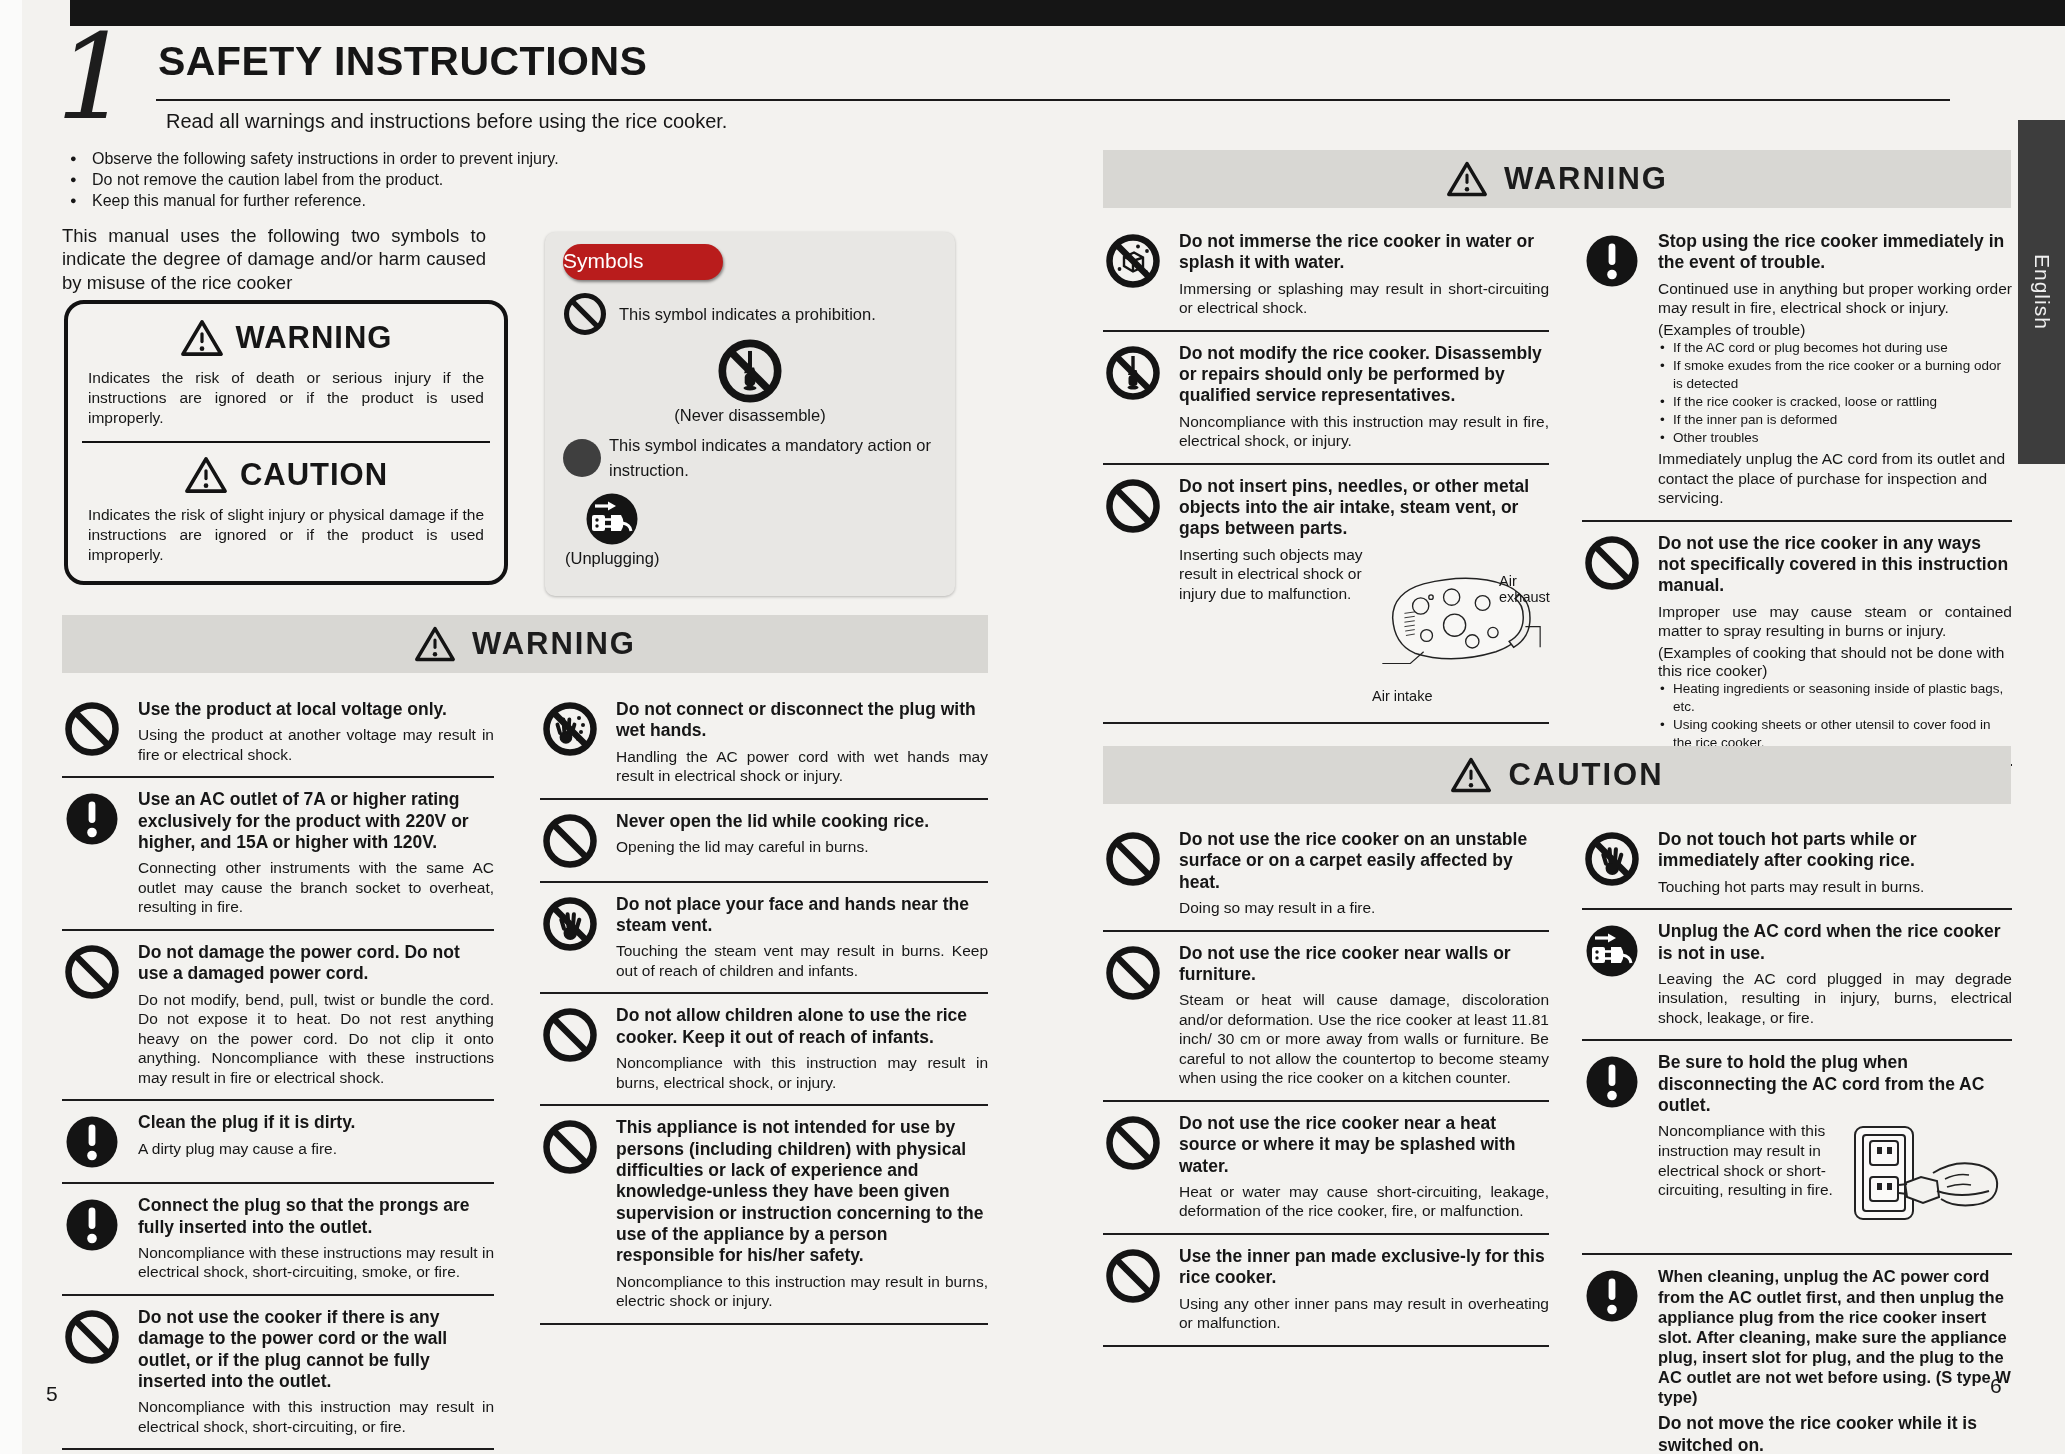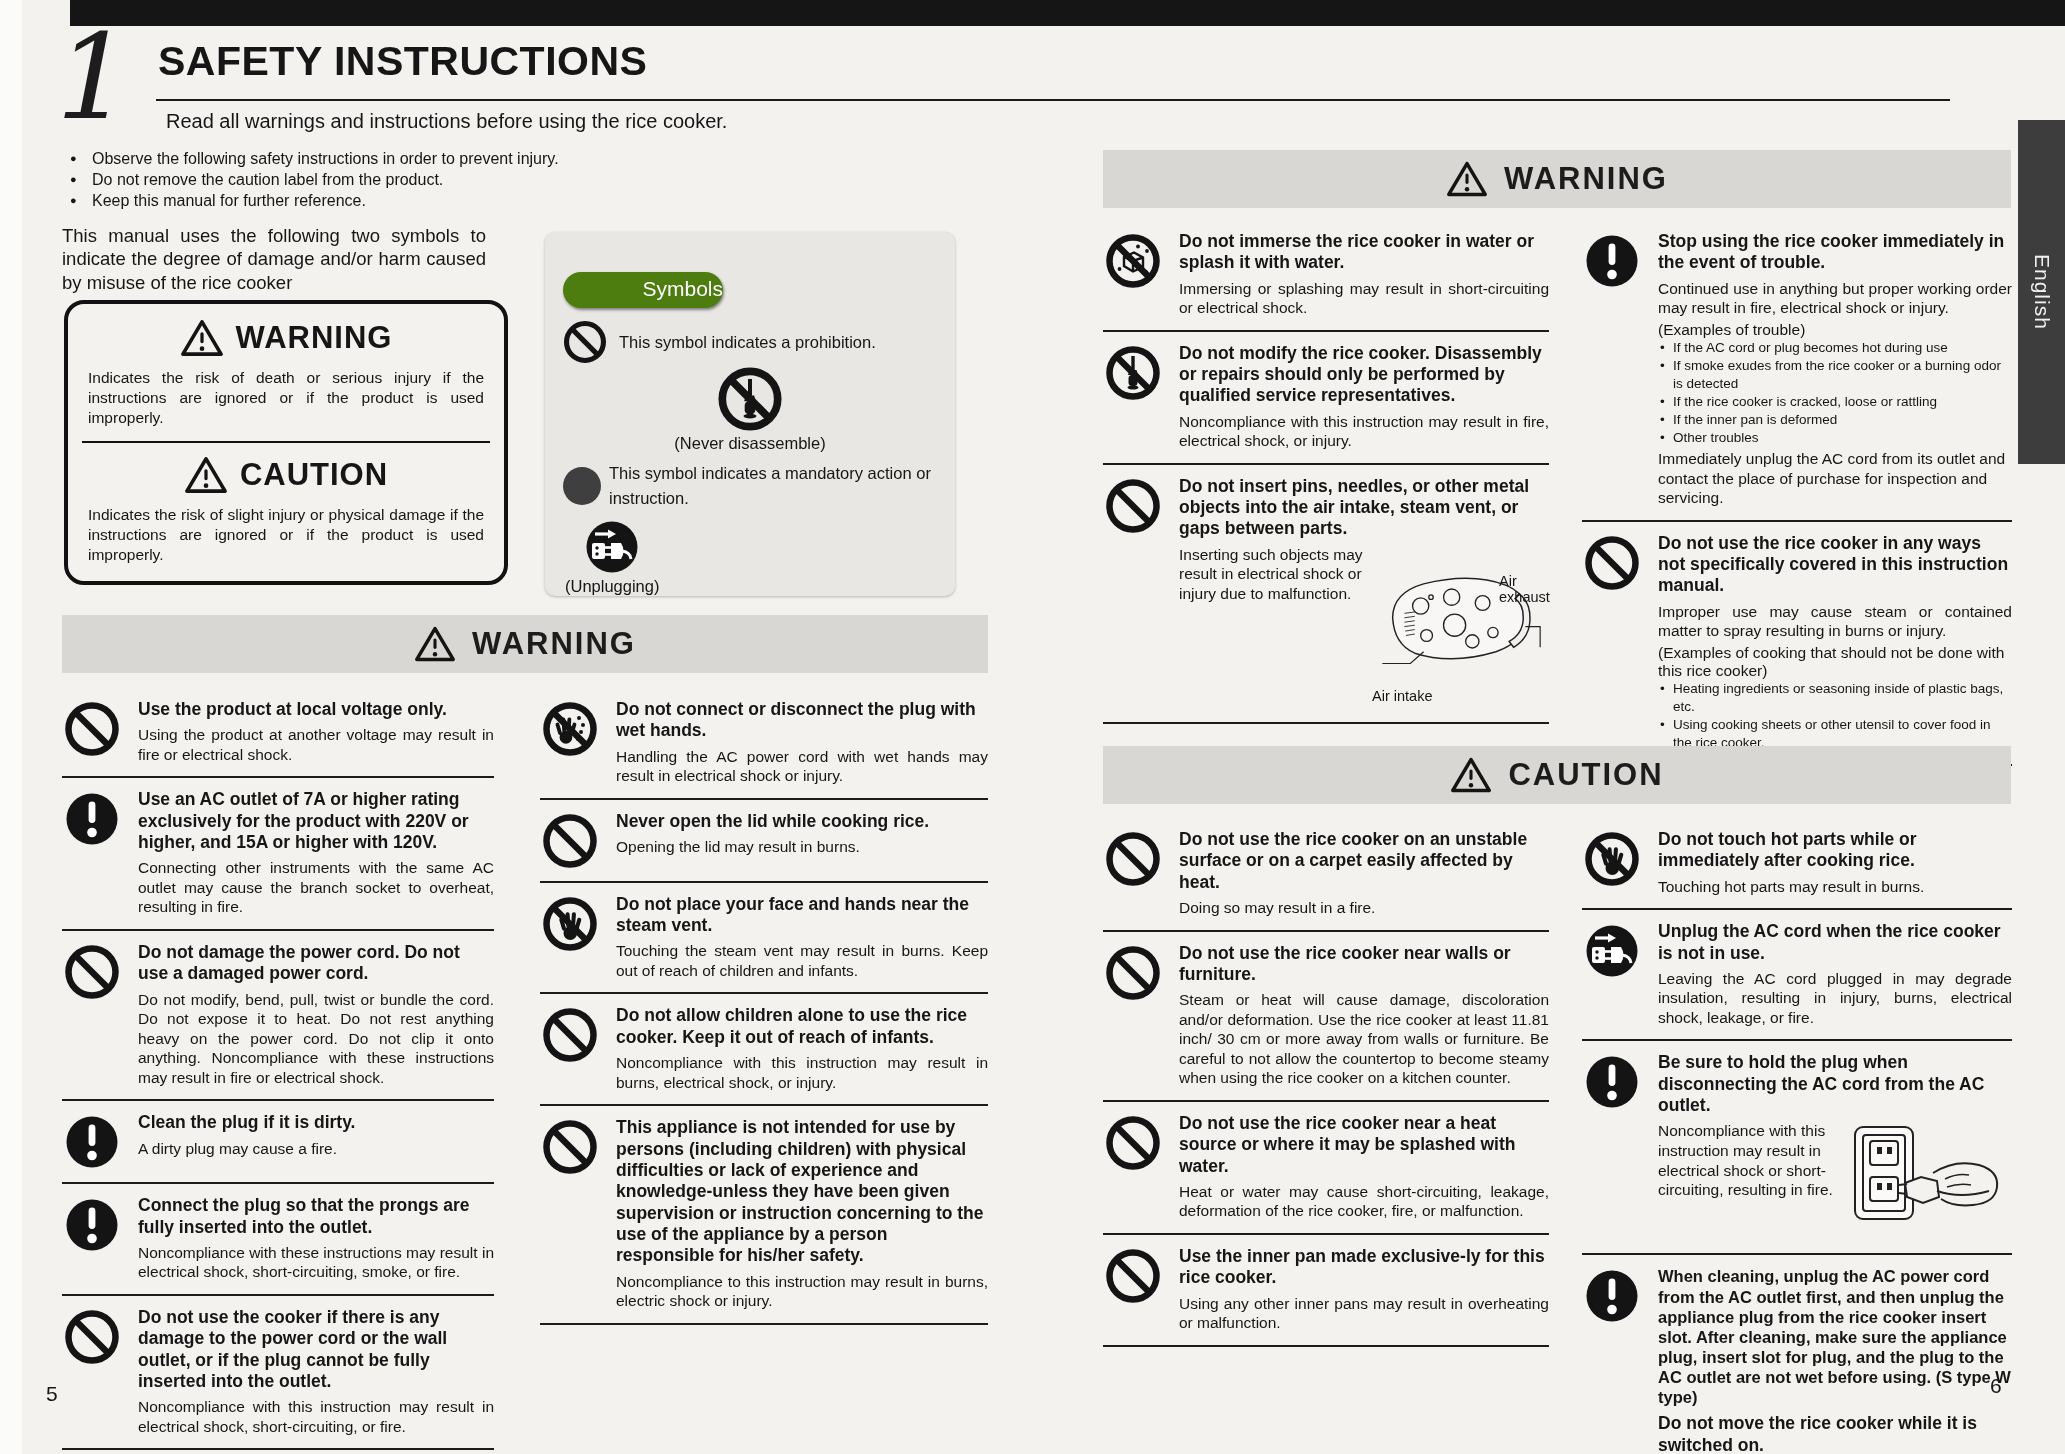--- a/index.html
+++ b/index.html
@@ -23,22 +23,22 @@
   
   .sev-box{position:absolute;left:64px;top:300px;width:396px;border:4px solid #121212;border-radius:20px;
            padding:12px 20px 16px;background:transparent;}
   .sev-head{display:flex;justify-content:center;align-items:center;gap:12px;font-size:31px;font-weight:bold;letter-spacing:1px;}
   .sev-text{font-size:15.5px;line-height:1.28;margin-top:8px;text-align:justify;}
   .sev-div{border-top:2px solid #121212;margin:14px -6px 10px;}
 
   
   .symbols{position:absolute;left:545px;top:232px;width:410px;height:364px;background:#e8e7e4;
            border-radius:10px;padding:12px 18px;box-sizing:border-box;box-shadow:0 1px 3px rgba(0,0,0,.25);}
-  .sym-pill{background:#4d7c0f;color:#fff;border-radius:18px;width:160px;text-align:right;
-            padding:5px 0 7px;font-size:21px;box-shadow:1px 2px 3px rgba(0,0,0,.45);margin-top:28px;}
+  .sym-pill{background:#b91c1c;color:#fff;border-radius:18px;width:160px;text-align:left;
+            padding:5px 0 7px;font-size:21px;box-shadow:1px 2px 3px rgba(0,0,0,.45);}
   .sym-row{display:flex;gap:12px;align-items:center;margin-top:12px;font-size:16.5px;}
   .sym-center{text-align:center;margin-top:2px;}
   .sym-cap{font-size:16.5px;margin-top:2px;}
   .sym-row3{display:flex;gap:8px;align-items:center;margin-top:8px;font-size:16.5px;line-height:1.5;}
   .dotcircle{width:38px;height:38px;border-radius:50%;background:#3f3f3f;flex:0 0 38px;}
   .sym-figs{display:flex;justify-content:space-between;align-items:flex-end;margin-top:8px;padding:0 2px;}
   .sym-fig{text-align:center;}
   .sym-fig .cap1{font-size:14px;margin-top:2px;}
   .sym-fig .cap2{font-size:16.5px;margin-top:2px;}
 
@@ -310,21 +310,21 @@
         </div>
     </div>
     <div class="it">
       <span class="ic">
           <svg class="s56" viewBox="0 0 56 56">
             <use href="#ic-no"></use>
           </svg>
         </span>
       <div class="tx">
           <div class="tt">Never open the lid while cooking rice.</div>
-      <div class="bd">Opening the lid may result in burns.</div>
+      <div class="bd">Opening the lid may careful in burns.</div>
         </div>
     </div>
     <div class="it">
       <span class="ic">
           <svg class="s56" viewBox="0 0 56 56">
             <use href="#ic-nohand"></use>
           </svg>
         </span>
       <div class="tx">
           <div class="tt">Do not place your face and hands near the steam vent.</div>

